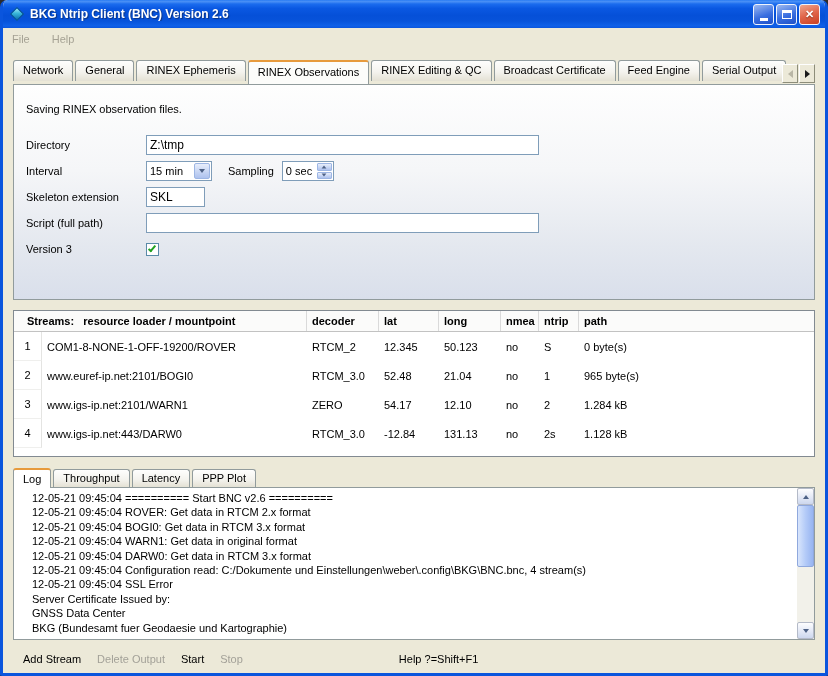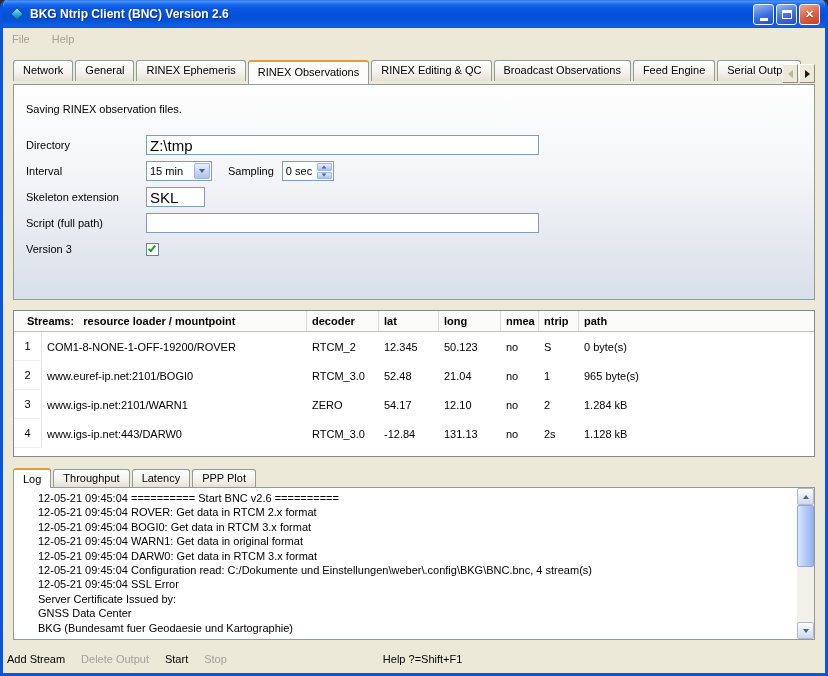--- a/index.html
+++ b/index.html
@@ -74,21 +74,21 @@
     position:relative; margin:0 10px; height:216px;
     border:1px solid #919b9c;
     background:linear-gradient(180deg,#fefefe 0%,#f5f6f8 40%,#e4e8ef 75%,#d9dfeb 100%);
     z-index:2; padding:12px 12px 0;
   }
   .pane-desc { margin:6px 0 20px 0; }
   .form-row { display:flex; align-items:center; height:20px; margin-bottom:6px; }
   .form-label { width:120px; flex:none; }
   .txt {
     height:20px; border:1px solid #7f9db9; background:#fff;
-    font-family:"Liberation Sans", sans-serif; font-size:15px; padding:0 3px; outline:none;
+    font-family:"Liberation Sans", sans-serif; font-size:12px; padding:0 3px; outline:none;
   }
   .txt.wide { width:393px; }
   .txt.tiny { width:59px; }
 
   .combo { width:66px; height:20px; border:1px solid #7f9db9; background:#fff; display:flex; align-items:center; }
   .combo-text { flex:1; padding-left:3px; white-space:nowrap; }
   .combo-btn {
     width:16px; height:16px; margin:1px; border-radius:2px; flex:none;
     background:linear-gradient(180deg,#e8eefb 0%,#c4d3f3 60%,#aec2ee 100%);
     border:1px solid #9db6e4; display:flex; align-items:center; justify-content:center;
@@ -137,41 +137,41 @@
     border:1px solid #919b9c; border-bottom:none; border-radius:3px 3px 0 0;
     cursor:default;
   }
   .btab.active {
     height:20px; line-height:18px; margin-bottom:-1px;
     background:#ffffff; border-top:2px solid #e79a3c; position:relative; z-index:4;
   }
 
   
   .logbox { margin:0 10px; height:153px; border:1px solid #919b9c; background:#fff; display:flex; position:relative; z-index:2; }
-  .log-content { flex:1; padding:3px 24px; overflow:hidden; }
+  .log-content { flex:1; padding:3px 18px; overflow:hidden; }
   .log-line { line-height:14.4px; white-space:nowrap; }
 
   .vscroll { width:17px; flex:none; background:#f2f1ea; display:flex; flex-direction:column; align-items:stretch; }
   .sbtn {
     height:17px; flex:none;
     background:linear-gradient(180deg,#fdfdfe 0%,#e1e7f5 60%,#cdd7ee 100%);
     border:1px solid #b4bac8; border-radius:2px;
     display:flex; align-items:center; justify-content:center;
   }
   .sthumb {
     height:62px; margin:0 0; flex:none;
     background:linear-gradient(90deg,#d8e5fc 0%,#b4cbf8 50%,#97b4f1 100%);
     border:1px solid #8fa8dd; border-radius:2px;
   }
   .strack { flex:1; }
 
   
   .statusbar {
     position:absolute; left:0; right:0; bottom:0; height:28px;
-    display:flex; align-items:center; padding:0 4px;
+    display:flex; align-items:center; padding:0 20px;
   }
   .sb-item { margin-right:16px; cursor:default; }
   .sb-item.disabled { color:#a3a198; }
   .sb-help { margin-left:140px; }
 </style>
 </head>
 <body>
 
 <div class="window">
 
@@ -197,21 +197,21 @@
     <span class="menu-item">File</span>
     <span class="menu-item">Help</span>
   </div>
 
   <div class="tabbar">
     <span class="tab">Network</span>
     <span class="tab">General</span>
     <span class="tab">RINEX Ephemeris</span>
     <span class="tab active">RINEX Observations</span>
     <span class="tab">RINEX Editing &amp; QC</span>
-    <span class="tab">Broadcast Observations</span>
+    <span class="tab">Broadcast Certificate</span>
     <span class="tab">Feed Engine</span>
     <span class="tab">Serial Output</span>
     <span class="tab-scrollers">
       <span class="tsbtn">
           <span class="arr-left-dis"></span>
         </span>
       <span class="tsbtn">
           <span class="arr-right"></span>
         </span>
     </span>

